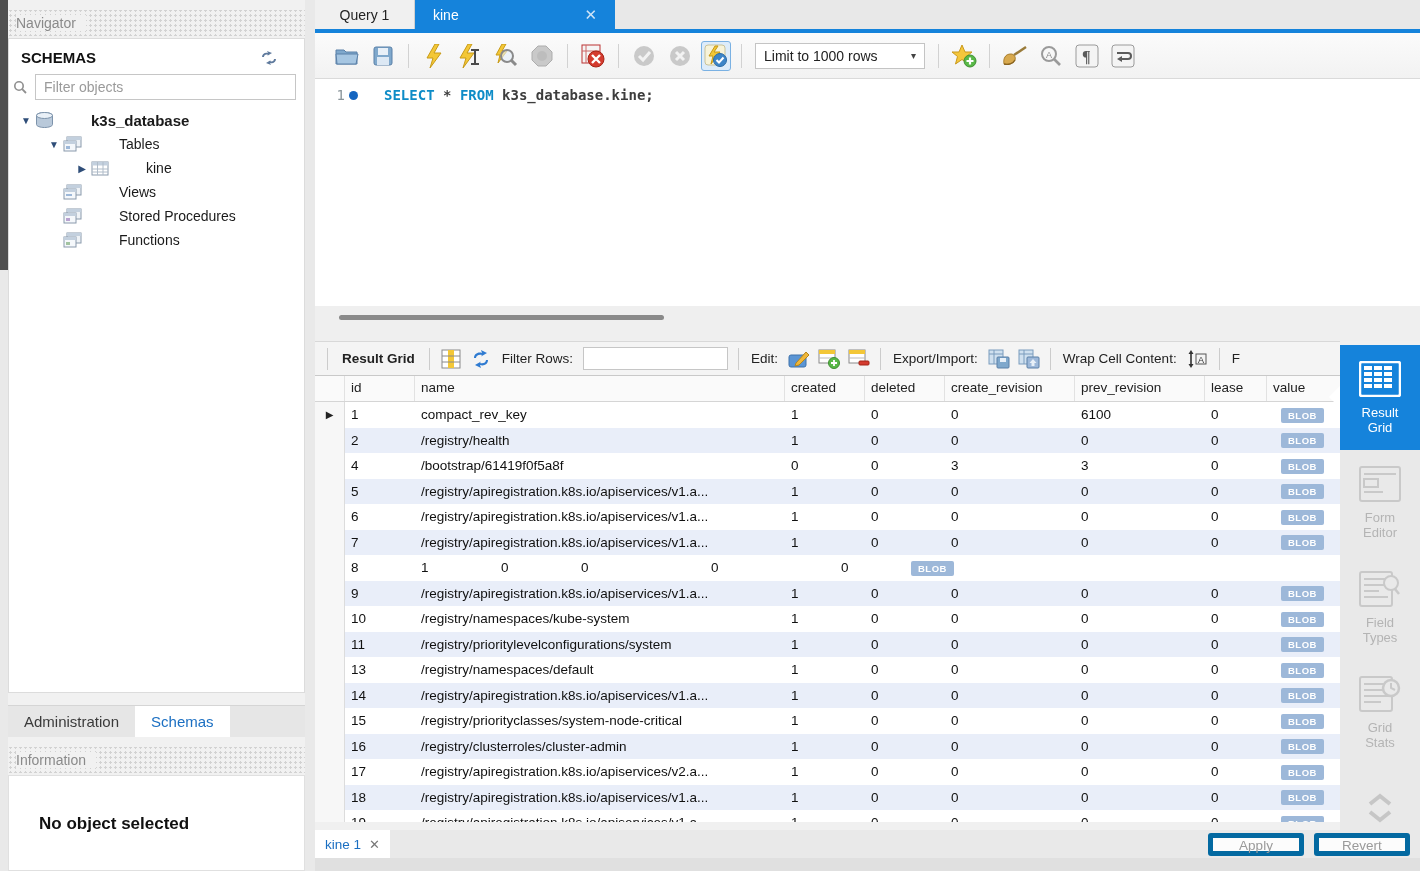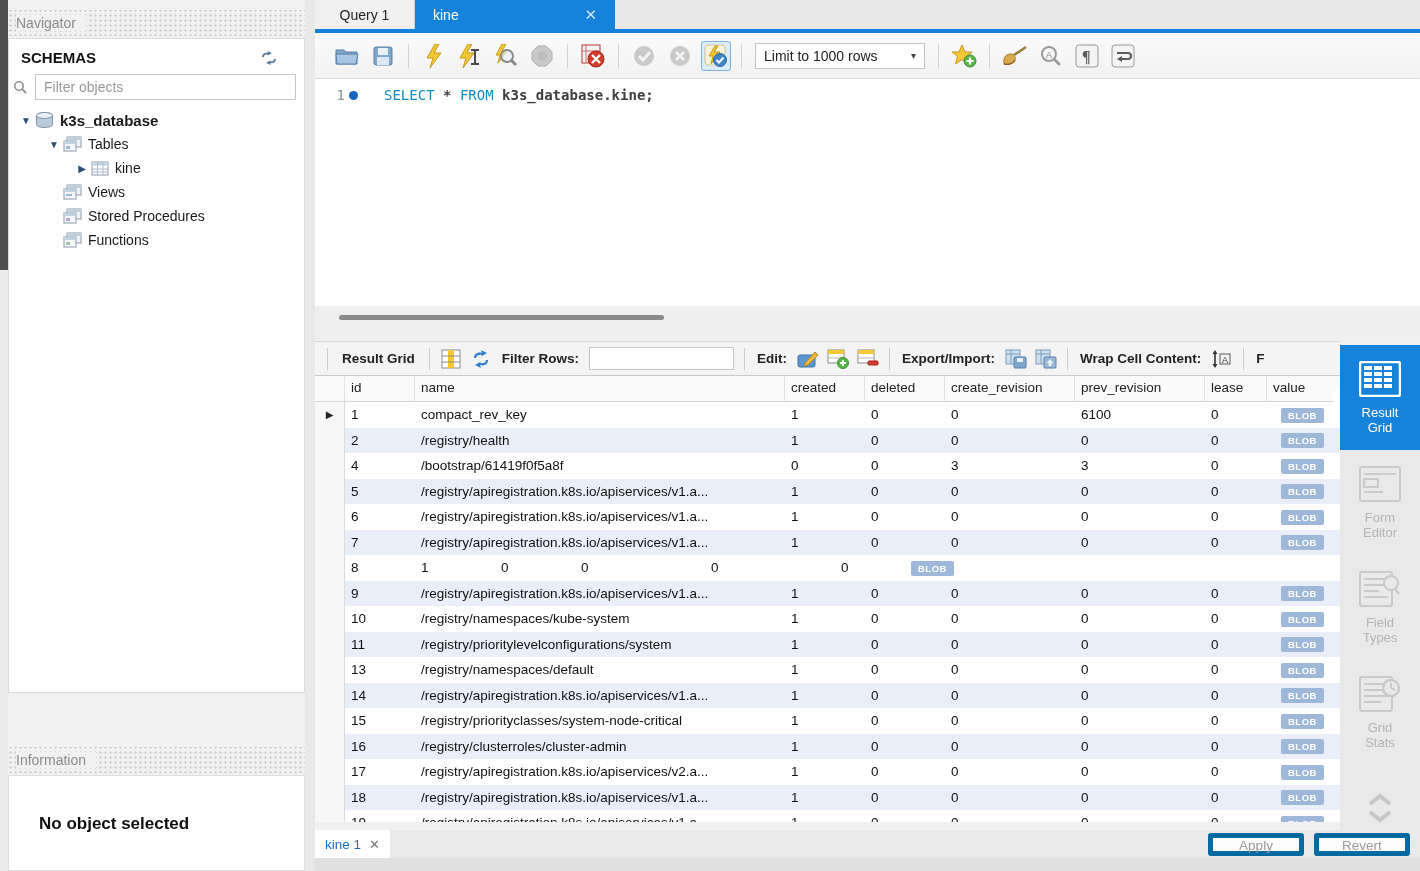--- a/index.html
+++ b/index.html
@@ -16,21 +16,21 @@
   #schemas-panel { background:#ffffff; border:1px solid #dcdcdc; margin-top:2px; height:655px; padding-top:6px; }
   .schemas-title-row { display:flex; align-items:center; justify-content:space-between; padding:4px 12px 6px 12px; }
   .schemas-title { font-weight:bold; font-size:15px; color:#111; }
   .filter-row { display:flex; align-items:center; padding:2px 8px 8px 4px; }
   .search-icon { width:22px; text-align:center; color:#9a9a9a; font-size:13px; }
   .filter-input { flex:1; height:26px; border:1px solid #c6c6c6; padding:0 8px; font-size:14px; color:#333; font-family:"Liberation Sans",sans-serif; }
   .filter-input::placeholder { color:#9a9a9a; }
   .tree-item { display:flex; align-items:center; height:24px; cursor:default; white-space:nowrap; }
   .tree-arrow { width:14px; font-size:10px; color:#2e4d78; text-align:center; }
   .tree-icon { margin:0 6px 0 2px; display:inline-flex; }
-  .tree-label { font-size:14px; color:#1a1a1a; }
+  .tree-label { font-size:14px; color:#1a1a1a;margin-left:31px; }
   .tree-label.bold { font-weight:bold; font-size:15px; }
 
   #sidebar-tabs { position:absolute; left:0; top:705px; width:297px; height:32px; background:#e6e6e6; display:flex; border-top:1px solid #d5d5d5; }
   .sbtab { padding:0 16px; display:flex; align-items:center; font-size:15px; color:#3a3a3a; background:#e6e6e6; }
   .sbtab.active { background:#ffffff; color:#1b6fc2; }
   #info-header { position:absolute; left:0; top:737px; width:297px; }
   #info-panel { position:absolute; left:0; top:775px; width:297px; height:96px; background:#ffffff; border:1px solid #e0e0e0; }
   .no-object { font-weight:bold; font-size:17px; color:#111; margin:38px 0 0 30px; }
 
   
@@ -46,30 +46,30 @@
   .tbtn { width:30px; height:30px; display:flex; align-items:center; justify-content:center; margin:0 3px; border-radius:3px; }
   .tbtn.selected { border:1px solid #7ab1e3; background:#ddecfa; }
   .tsep { width:1px; height:24px; background:#d2d2d2; margin:0 7px; }
   .limit-dd { height:26px; min-width:170px; background:#ffffff; border:1px solid #c4c4c4; display:flex; align-items:center; justify-content:space-between; padding:0 8px; margin:0 6px; font-size:14px; color:#222; }
   .limit-dd .caret { color:#444; font-size:10px; margin-left:14px; }
 
   #sql-editor { height:227px; background:#ffffff; padding-top:6px; }
   .sql-line { display:flex; align-items:center; height:20px; font-family:"DejaVu Sans Mono", monospace; font-size:14px; }
   .lnum { width:30px; text-align:right; color:#8a959b; margin-right:4px; }
   .ldot { width:9px; height:9px; border-radius:50%; background:#1565c0; margin-right:26px; }
-  .kw { color:#0e8cc7; font-weight:normal; }
+  .kw { color:#0e8cc7; font-weight:bold; }
   .sqlplain { color:#3d3d3d; font-weight:bold; }
 
   #editor-scroll { height:35px; background:#efefef; position:relative; }
   .hscroll-thumb { position:absolute; left:24px; top:9px; width:325px; height:5px; background:#8a8a8a; border-radius:3px; }
 
   
   #rg-toolbar { height:34px; width:1025px; background:#f4f4f4; border-top:1px solid #d8d8d8; display:flex; align-items:center; padding-left:6px; font-size:13.5px; color:#222; }
   .rg-label { font-weight:bold; margin:0 8px; }
-  .rg-plain { margin:16px 6px;font-weight:bold; }
+  .rg-plain { margin:16px 6px; }
   .rg-ico { width:26px; height:24px; display:flex; align-items:center; justify-content:center; margin:0 2px; }
   .rg-sep { width:1px; height:22px; background:#cccccc; margin:0 6px; }
   .rg-filter { width:145px; height:23px; border:1px solid #c6c6c6; background:#fff; margin:0 4px; font-family:"Liberation Sans",sans-serif; padding:0 6px; }
   .rg-cut { overflow:hidden; white-space:nowrap; width:10px; }
 
   
   #grid { width:1025px; height:447px; background:#ffffff; border-top:1px solid #c9c9c9; overflow:hidden; }
   .grid-row, #grid-header { display:flex; }
   #grid-header { height:26px; background:#fafafa; border-bottom:1px solid #d5d5d5; }
   .gh { padding:4px 6px 0 6px; font-size:13.5px; color:#222; border-right:1px solid #e2e2e2; white-space:nowrap; overflow:hidden; }
@@ -204,20 +204,24 @@
               <rect x="1" y="5" width="12" height="10" fill="#f5f8fb" stroke="#8a9aac"></rect>
               <rect x="1" y="5" width="12" height="3" fill="#c3d0de"></rect>
               <rect x="3" y="10" width="4" height="3" fill="#a2c3a0"></rect>
             </svg>
           </span>
           <span class="tree-label">Functions</span>
         </div>
       </div>
   </div>
 
+  <div id="sidebar-tabs">
+    <div class="sbtab">Administration</div>
+    <div class="sbtab active">Schemas</div>
+  </div>
 
   <div class="panel-header" id="info-header">
     <span class="ph-label">Information</span>
   </div>
   <div id="info-panel">
     <div class="no-object">No object selected</div>
   </div>
 </aside>
 
 <main id="main">

